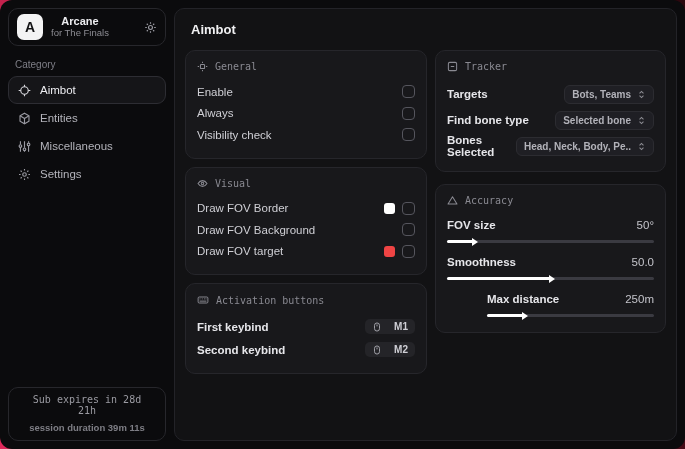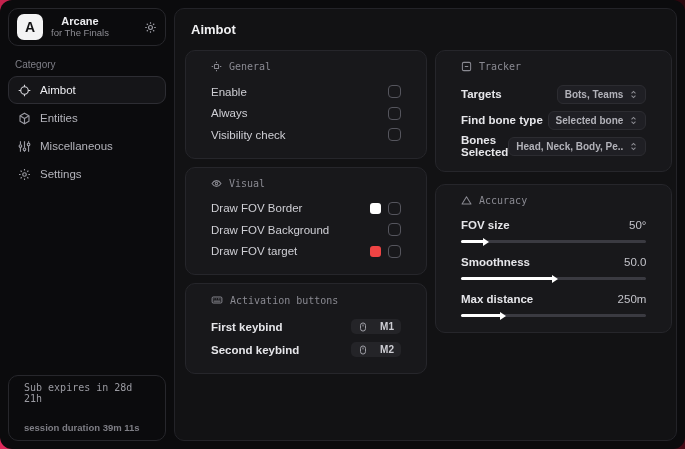--- a/index.html
+++ b/index.html
@@ -35,36 +35,36 @@
   .nav-item {
     height:28px; display:flex; align-items:center; gap:9px;
     padding:0 9px; border-radius:9px; font-size:11.5px; color:#b4b4bb;
     border:1px solid transparent; cursor:default;
   }
   .nav-item .nav-icon { display:flex; color:#9a9aa2; }
   .nav-item.active { background:#151518; border-color:#2d2d33; color:#ededf1; }
   .nav-item.active .nav-icon { color:#d8d8dd; }
   .sidebar-footer {
     margin-top:auto; border:1px solid #27272c; border-radius:10px;
-    padding:6px 15px 7px; display:flex; flex-direction:column; gap:18px;
+    padding:6px 15px 7px; display:flex; flex-direction:column; gap:6px;text-align:center;
   }
   .footer-expiry  { font-family:"DejaVu Sans Mono", monospace; font-size:10px; color:#9b9ba2; }
   .footer-session { font-size:9.5px; font-weight:700; color:#7e7e85; }
   
   .main {
     flex:1; background:#121214; border:1px solid #232328; border-radius:10px;
     padding:10px 10px 10px 10px; display:flex; flex-direction:column; overflow:hidden;
   }
   .page-title { font-size:13px; font-weight:700; color:#f1f1f3; margin:3px 0 13px 6px; }
   .columns { display:flex; gap:8px; align-items:flex-start; }
   .col-left  { width:242px; flex:none; display:flex; flex-direction:column; gap:8px; }
   .col-right { flex:1; display:flex; flex-direction:column; gap:12px; }
   .card {
     background:#18181b; border:1px solid #26262b; border-radius:10px;
-    padding:10px 25px 12px;
+    padding:10px 11px 12px;
   }
   .card-header {
     display:flex; align-items:center; gap:7px;
     font-family:"DejaVu Sans Mono", monospace; font-size:10px; color:#8a8a92;
     margin-bottom:9px;
   }
   .card-header .hdr-icon { display:flex; color:#8a8a92; }
   .row {
     display:flex; align-items:center; min-height:21.5px;
     font-size:11.5px; color:#cfcfd5;
@@ -87,21 +87,21 @@
   .trk-row { min-height:26px; }
   .dropdown {
     background:#1f1f24; border:1px solid #2c2c31; border-radius:6px;
     padding:3px 7px; font-size:10px; color:#b2b2b9;
     display:flex; align-items:center; gap:6px; max-width:158px;
   }
   .dropdown .dd-val { white-space:nowrap; overflow:hidden; text-overflow:ellipsis; }
   .dropdown .dd-ic { display:flex; color:#8d8d94; flex:none; }
   
   .slider-group { margin-bottom:9px; }
-  .slider-group:last-child { margin-bottom:2px; }
+  .slider-group:last-child { margin-bottom:2px;margin-left:40px; }
   .sl-labels { display:flex; justify-content:space-between; align-items:center; min-height:20px; }
   .sl-name  { font-size:11.5px; font-weight:600; color:#e6e6ea; }
   .sl-value { font-size:11.5px; color:#c3c3ca; }
   .sl-track { position:relative; height:3px; border-radius:2px; background:#3a3a41; margin:5px 0 3px; }
   .sl-fill  { position:relative; height:3px; border-radius:2px; background:#ffffff; }
   .sl-thumb {
     position:absolute; right:-4px; top:50%; transform:translateY(-50%);
     width:0; height:0;
     border-left:6px solid #ffffff;
     border-top:4px solid transparent;

